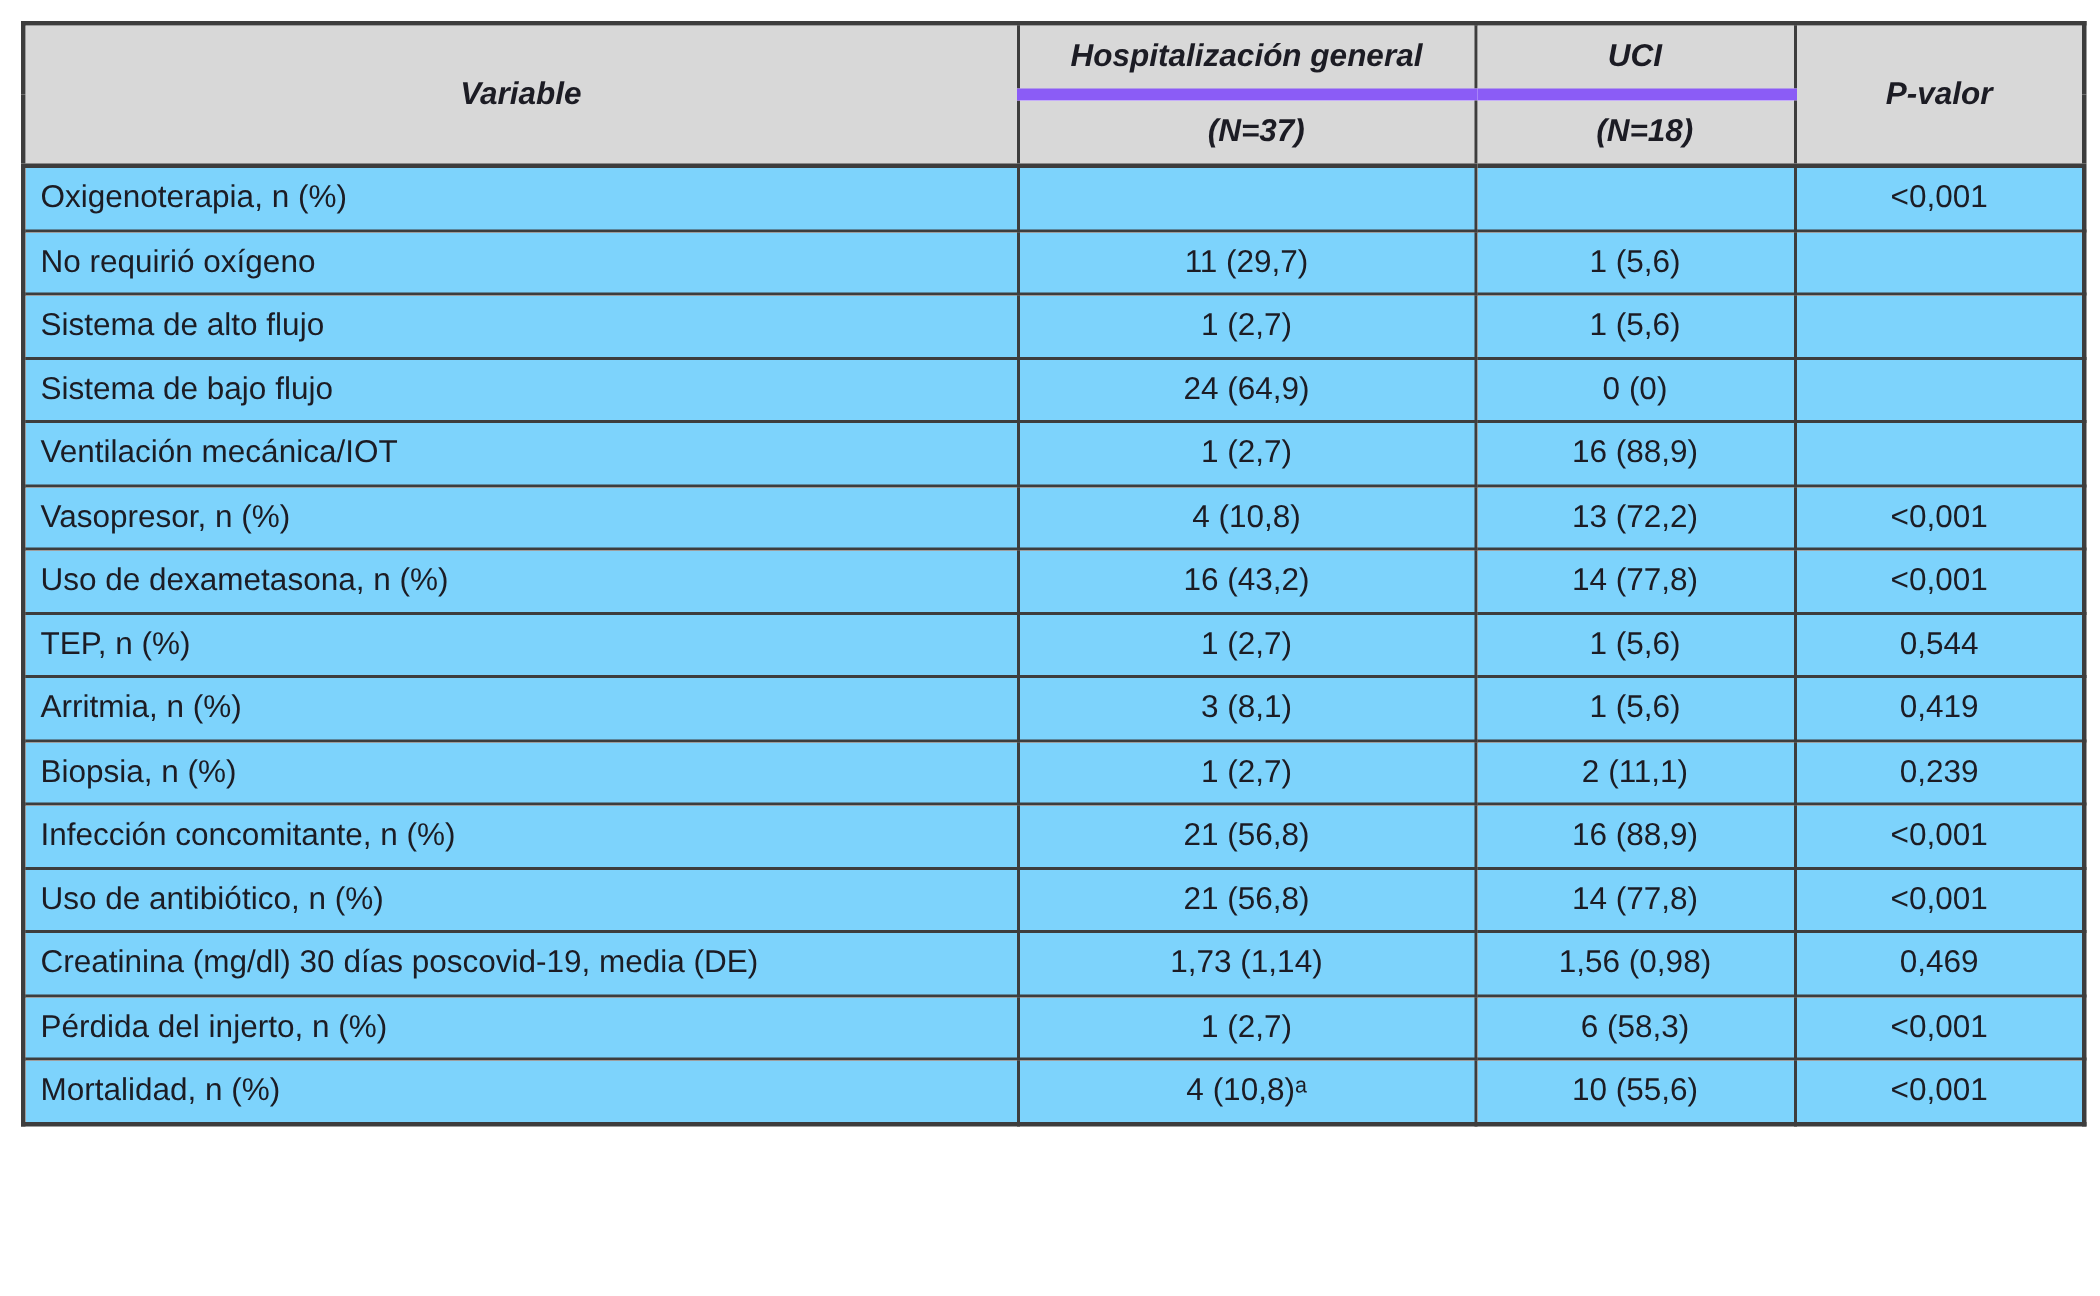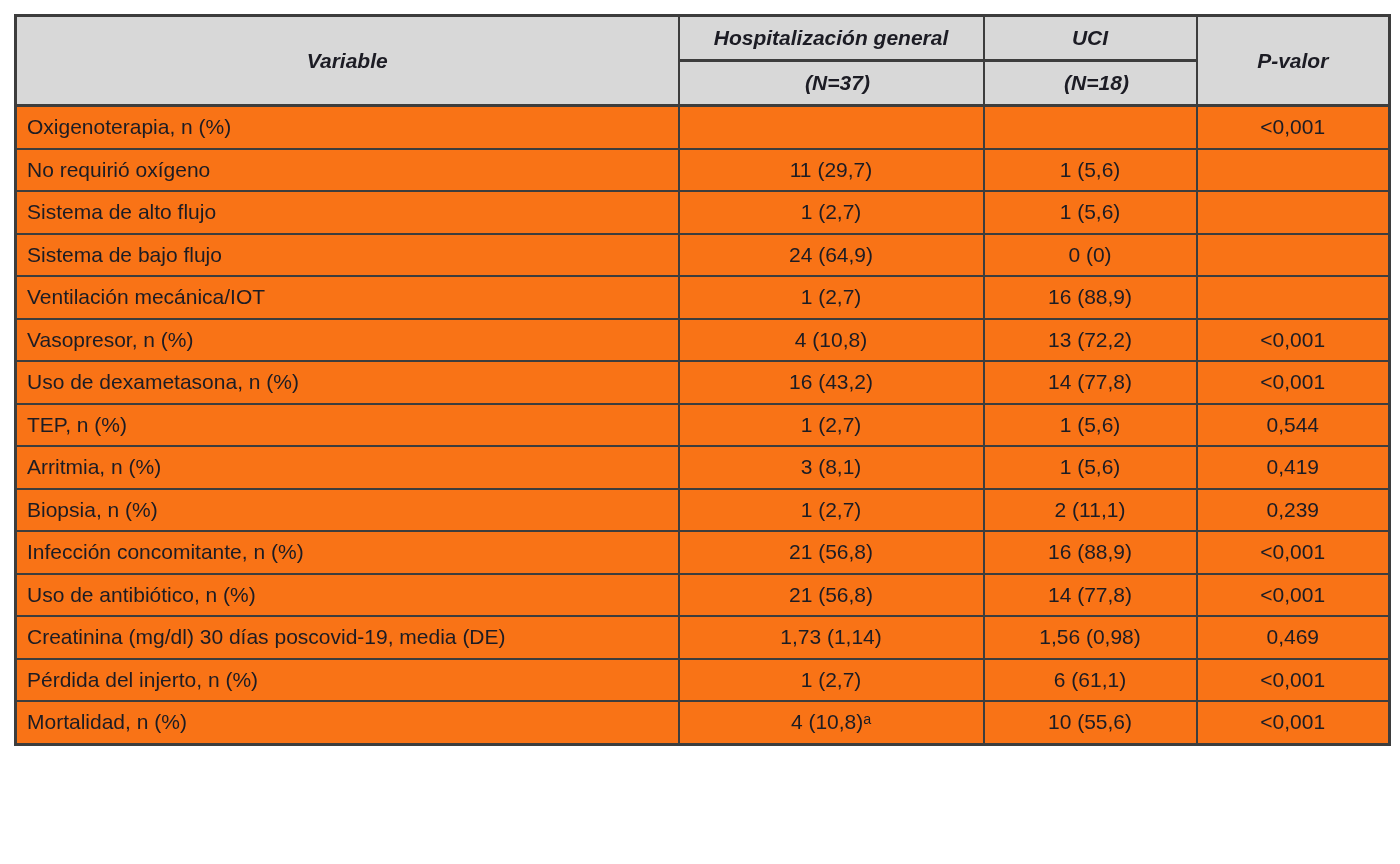--- a/index.html
+++ b/index.html
@@ -34,27 +34,27 @@
     white-space: nowrap;
   }
   thead th {
     background: #d8d8d8;
     font-weight: bold;
     text-align: center;
     height: 42px;
     vertical-align: middle;
     font-style: italic;
   }
-  thead tr.subhead th { border-top: 2px solid #8b5cf6; padding-left: 23px; }
+  thead tr.subhead th { border-top: 8px solid #8b5cf6; padding-left: 23px; }
   thead th { border-bottom: 3px solid #3d3d3d; }
   tbody td {
     height: 40.5px;
     text-align: center;
     vertical-align: middle;
-    background: #f97316;
+    background: #7dd3fc;
   }
   tbody td.cell-variable { text-align: left; }
   .footnote {
     margin: 34px 0 0 2px;
     width: 1380px;
     font-size: 21px;
     line-height: 1.55;
     color: #1c1c24;
   }
 </style>
@@ -157,21 +157,21 @@
         </tr>
         <tr>
           <td class="cell-variable">Creatinina (mg/dl) 30 días poscovid-19, media (DE)</td>
           <td class="cell-hospitalizacion-general">1,73 (1,14)</td>
           <td class="cell-uci">1,56 (0,98)</td>
           <td class="cell-p-valor">0,469</td>
         </tr>
         <tr>
           <td class="cell-variable">Pérdida del injerto, n (%)</td>
           <td class="cell-hospitalizacion-general">1 (2,7)</td>
-          <td class="cell-uci">6 (61,1)</td>
+          <td class="cell-uci">6 (58,3)</td>
           <td class="cell-p-valor">&lt;0,001</td>
         </tr>
         <tr>
           <td class="cell-variable">Mortalidad, n (%)</td>
           <td class="cell-hospitalizacion-general">4 (10,8)ᵃ</td>
           <td class="cell-uci">10 (55,6)</td>
           <td class="cell-p-valor">&lt;0,001</td>
         </tr>
       </tbody>
   </table>

